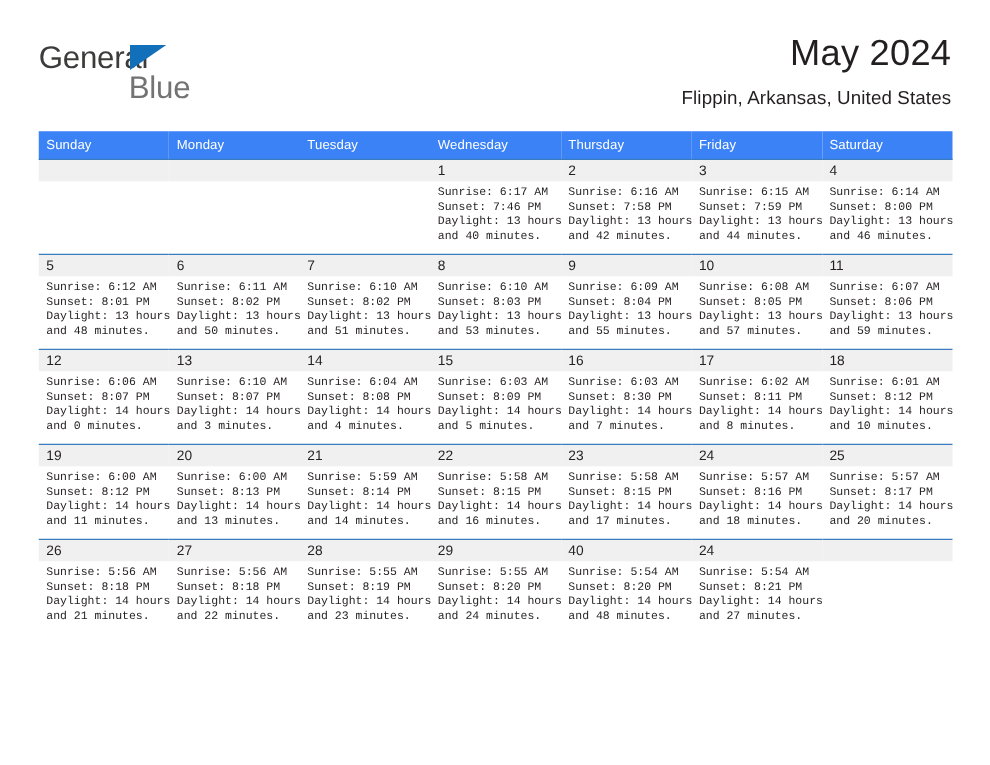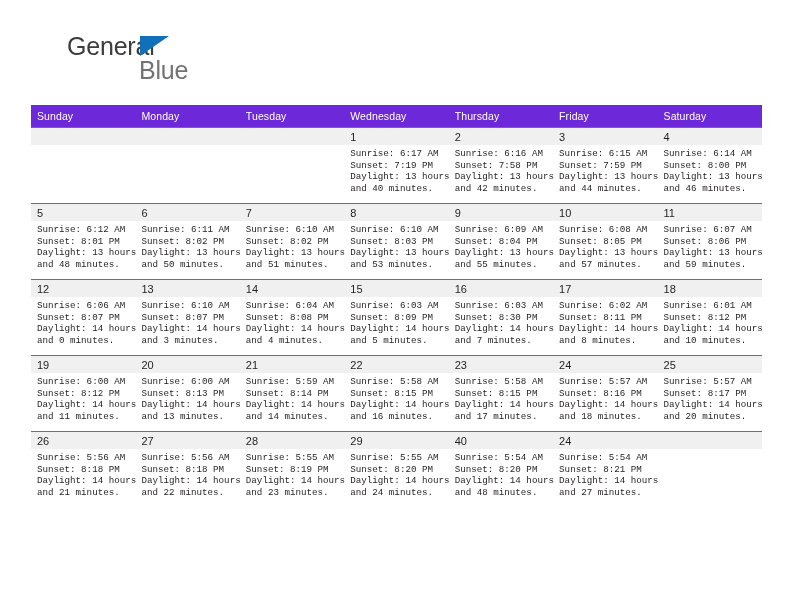--- a/index.html
+++ b/index.html
@@ -28,21 +28,20 @@
     top: 26px;
     right: 31px;
     height: 72px;
   }
   .logo {
     position: absolute;
     left: 0;
     top: 8px;
     width: 180px;
     height: 54px;
-    margin-left: 36px;
   }
   .logo-general {
     position: absolute;
     left: 0;
     top: 0;
     font-size: 25px;
     line-height: 25px;
     letter-spacing: -0.2px;
     color: #3c3c3b;
     font-family: "Liberation Sans", sans-serif;
@@ -94,21 +93,21 @@
   
   .calendar {
     position: absolute;
     left: 31px;
     top: 105px;
     width: 731px;
     border-collapse: collapse;
     table-layout: fixed;
   }
   .calendar th {
-    background: #6d28d9;
+    background: #3b82f6;
     color: #ffffff;
     font-size: 10.5px;
     font-weight: normal;
     text-align: left;
     padding: 5px 0 5px 6px;
     height: 10px;
     letter-spacing: 0.1px;
     border: none;
   }
   .calendar td {
@@ -151,20 +150,24 @@
 <div class="page">
 
   <div class="header">
 
     <div class="logo">
       <span class="logo-general">General</span>
       <span class="logo-triangle"></span>
       <span class="logo-blue">Blue</span>
     </div>
 
+    <div class="title-block">
+      <h1 class="month-title">May 2024</h1>
+      <div class="location">Flippin, Arkansas, United States</div>
+    </div>
 
   </div>
 
   <table class="calendar">
     <thead>
       <tr>
         <th>Sunday</th>
         <th>Monday</th>
         <th>Tuesday</th>
         <th>Wednesday</th>
@@ -206,21 +209,21 @@
                 <div></div>
                 <div></div>
               </div>
             </div>
           </td>
           <td>
             <div class="cell-inner">
               <div class="date-band">1</div>
               <div class="cell-lines">
                 <div>Sunrise: 6:17 AM</div>
-                <div>Sunset: 7:19 PM</div>
+                <div>Sunset: 7:46 PM</div>
                 <div>Daylight: 13 hours</div>
                 <div>and 40 minutes.</div>
               </div>
             </div>
           </td>
           <td>
             <div class="cell-inner">
               <div class="date-band">2</div>
               <div class="cell-lines">
                 <div>Sunrise: 6:16 AM</div>

